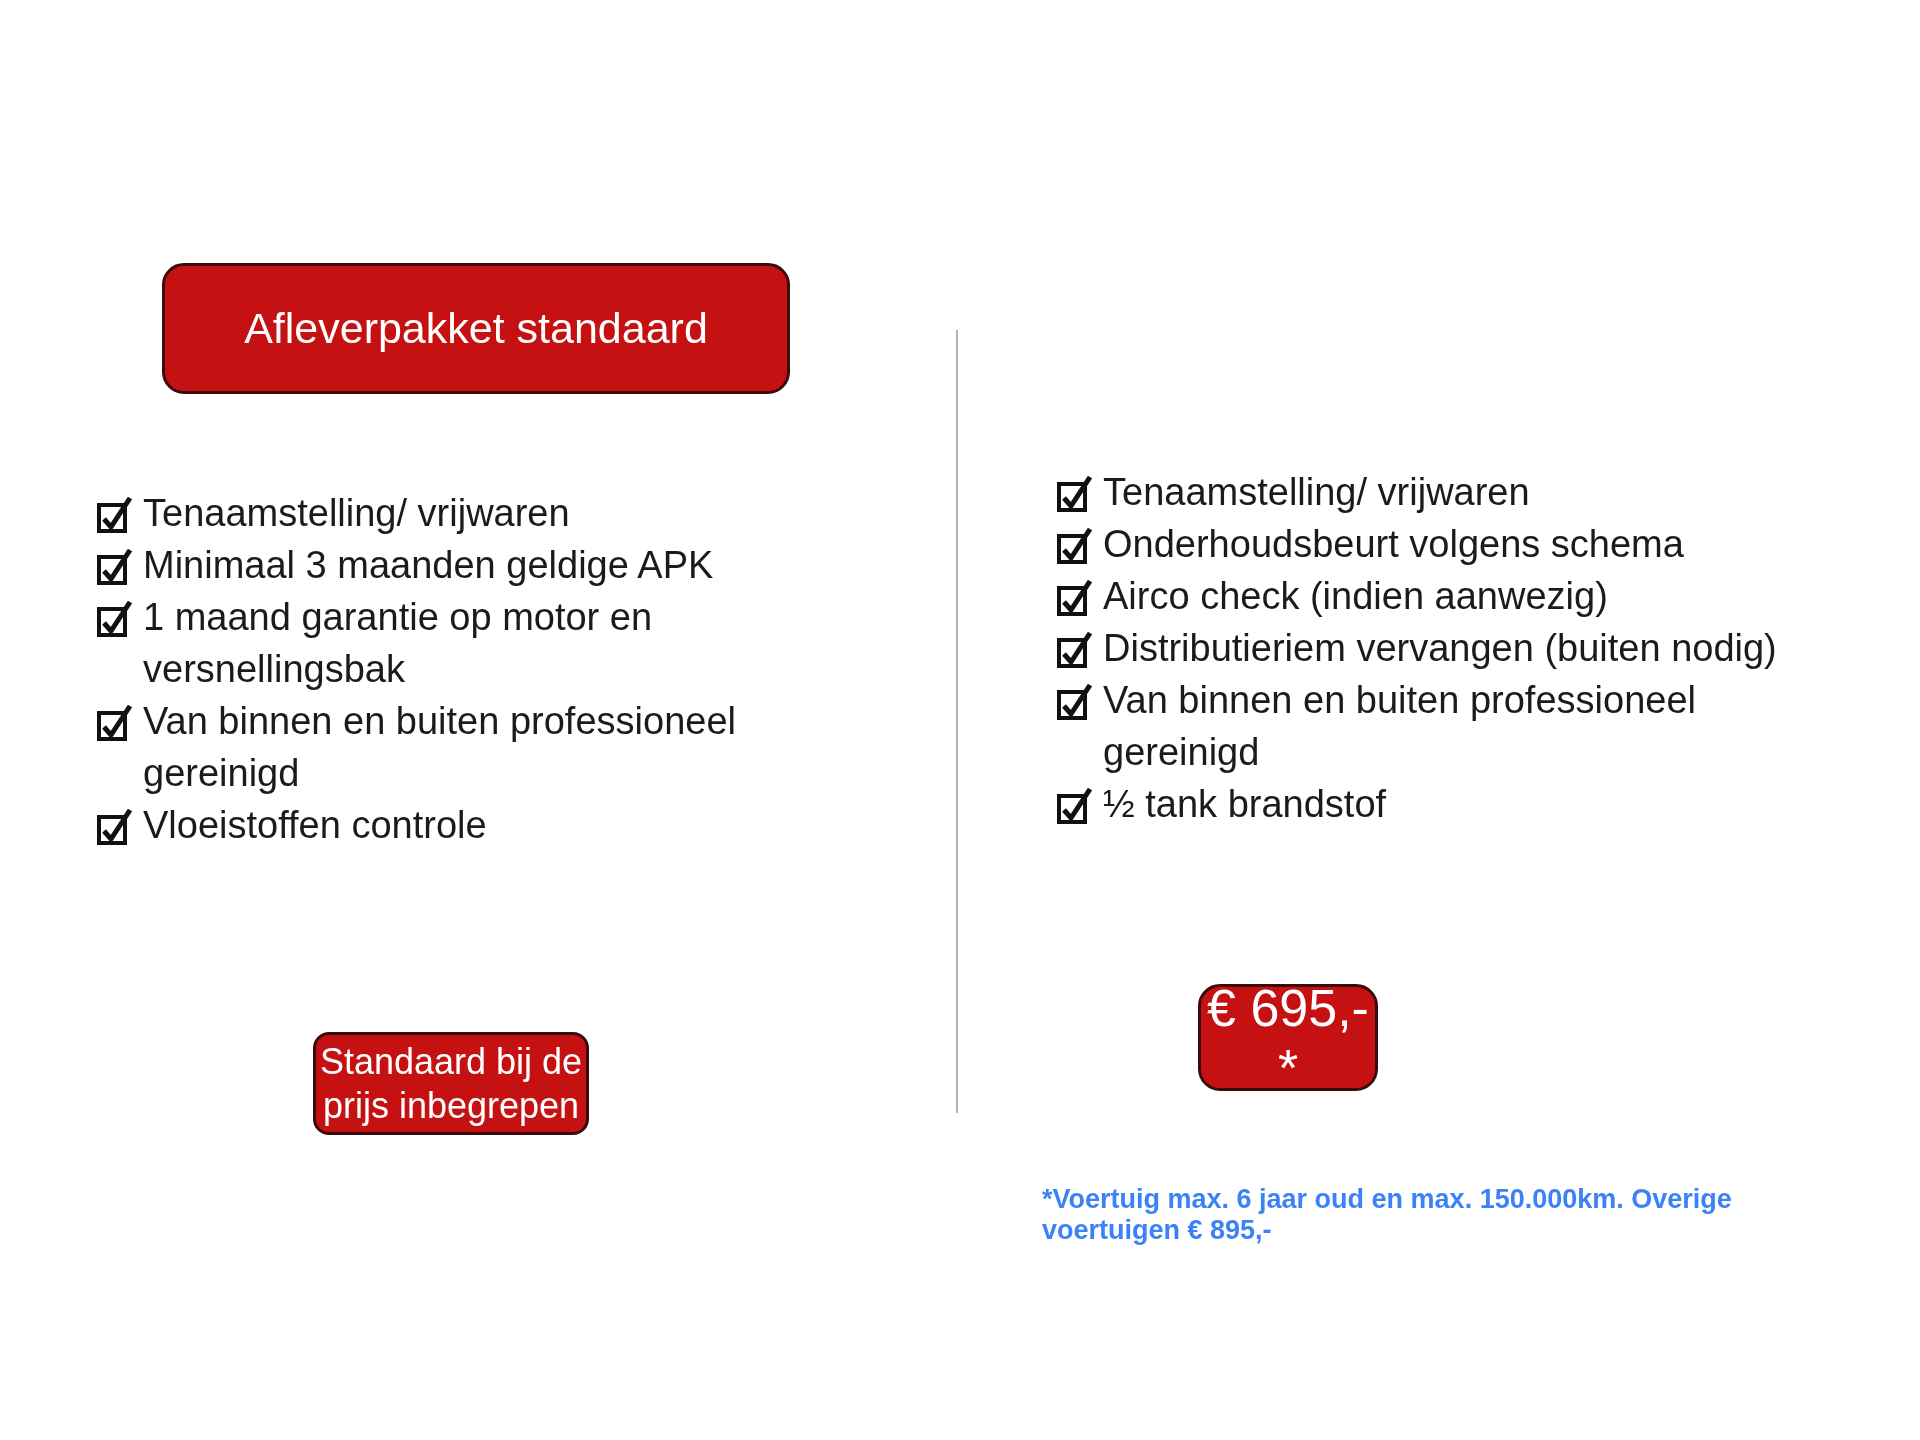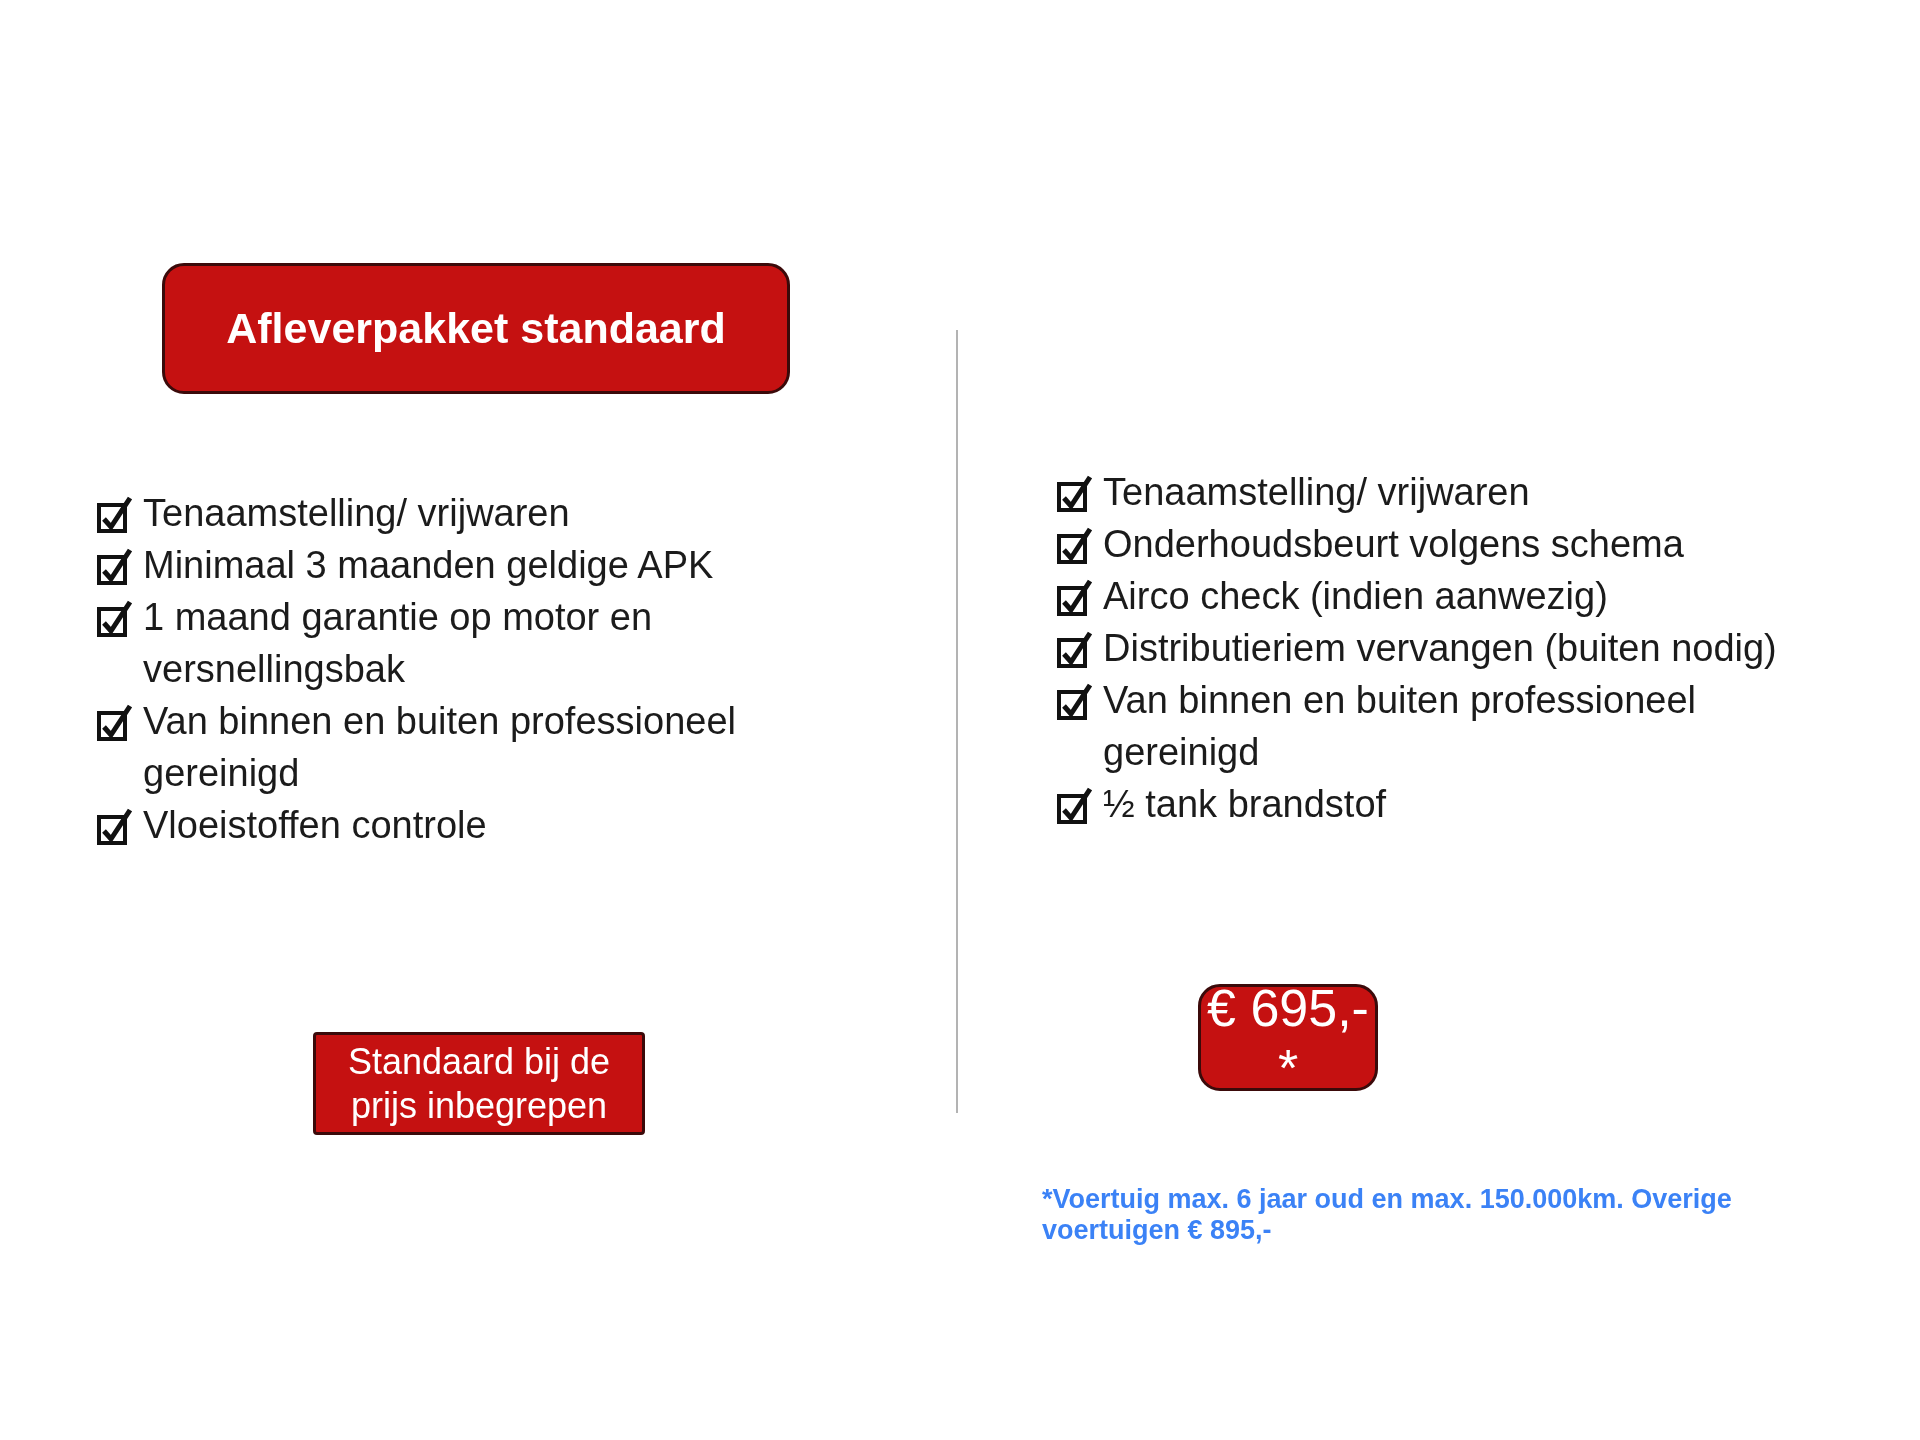--- a/index.html
+++ b/index.html
@@ -16,21 +16,21 @@
   .badge {
     position: absolute;
     background: #c51111;
     border: 3px solid #3b0a0a;
     color: #ffffff;
     display: flex;
     align-items: center;
     justify-content: center;
     text-align: center;
   }
-  .header-badge { border-radius: 22px; font-weight: bold; }
+  .header-badge { border-radius: 22px; font-weight: normal; }
   .left-header  { left: 162px; top: 263px; width: 628px; height: 131px; font-size: 43px; }
   .right-header { left: 1128px; top: 263px; width: 454px; height: 132px; font-size: 39px; }
   .divider {
     position: absolute;
     left: 956px; top: 330px;
     width: 2px; height: 783px;
     background: #b3b3b3;
   }
   .check-list {
     position: absolute;
@@ -55,22 +55,22 @@
     white-space: pre-line;
   }
   .item-note {
     font-size: 26px;
     line-height: 40px;
     color: #2a2a2a;
     white-space: pre-line;
   }
   .footer-badge {
     left: 313px; top: 1032px;
-    width: 332px; height: 103px;
-    border-radius: 4px;
+    width: 276px; height: 103px;
+    border-radius: 16px;
     font-size: 36px;
     line-height: 44px;
     white-space: pre-line;
   }
   .price-badge {
     left: 1198px; top: 984px;
     width: 180px; height: 107px;
     border-radius: 22px;
     font-size: 52px;
   }

